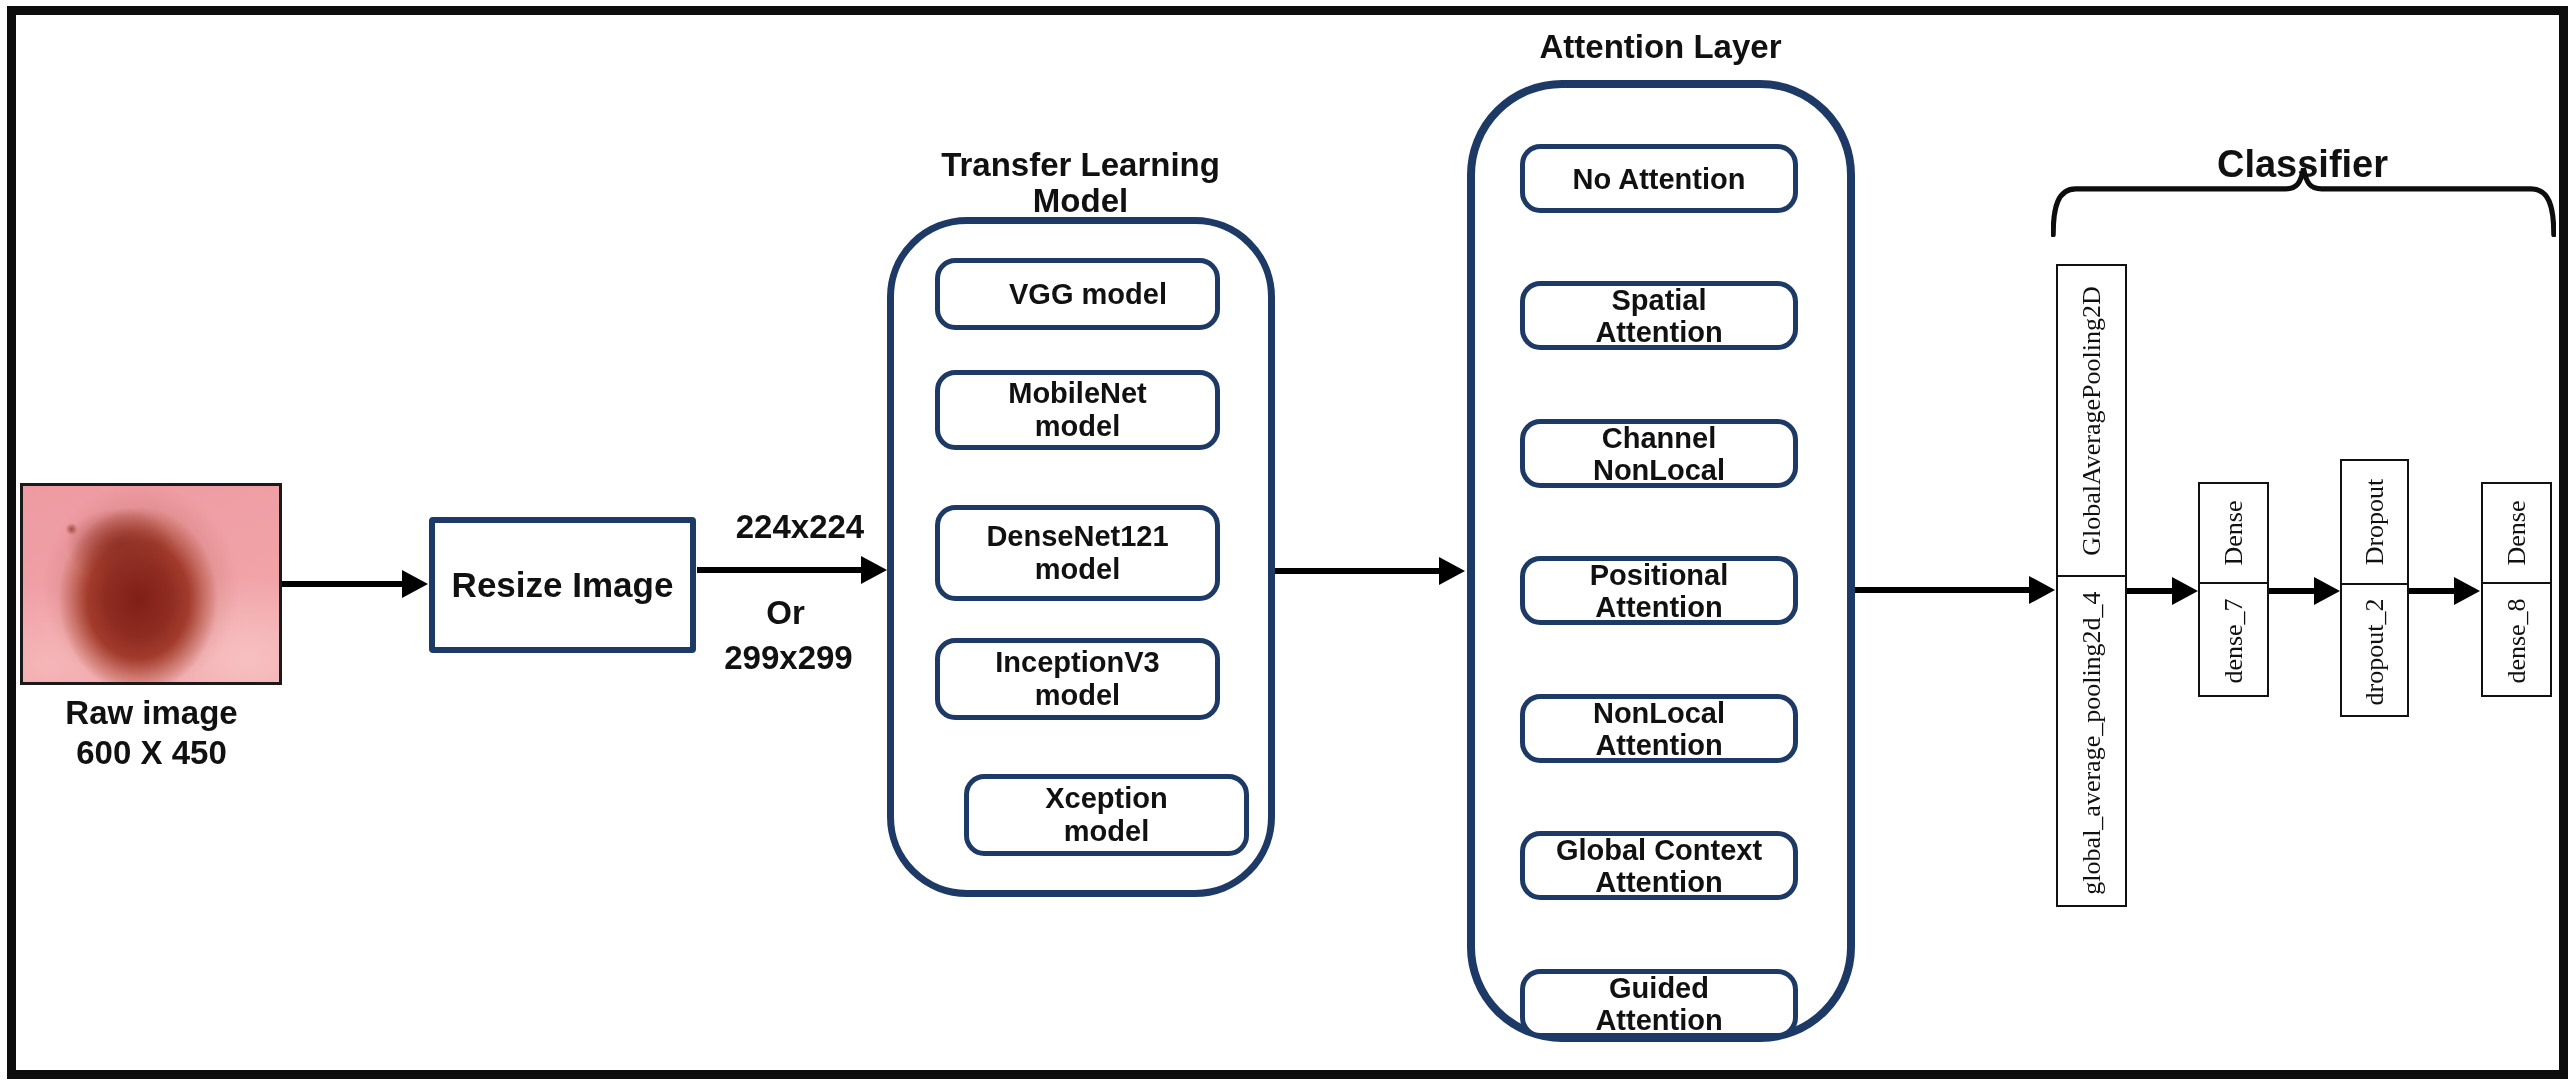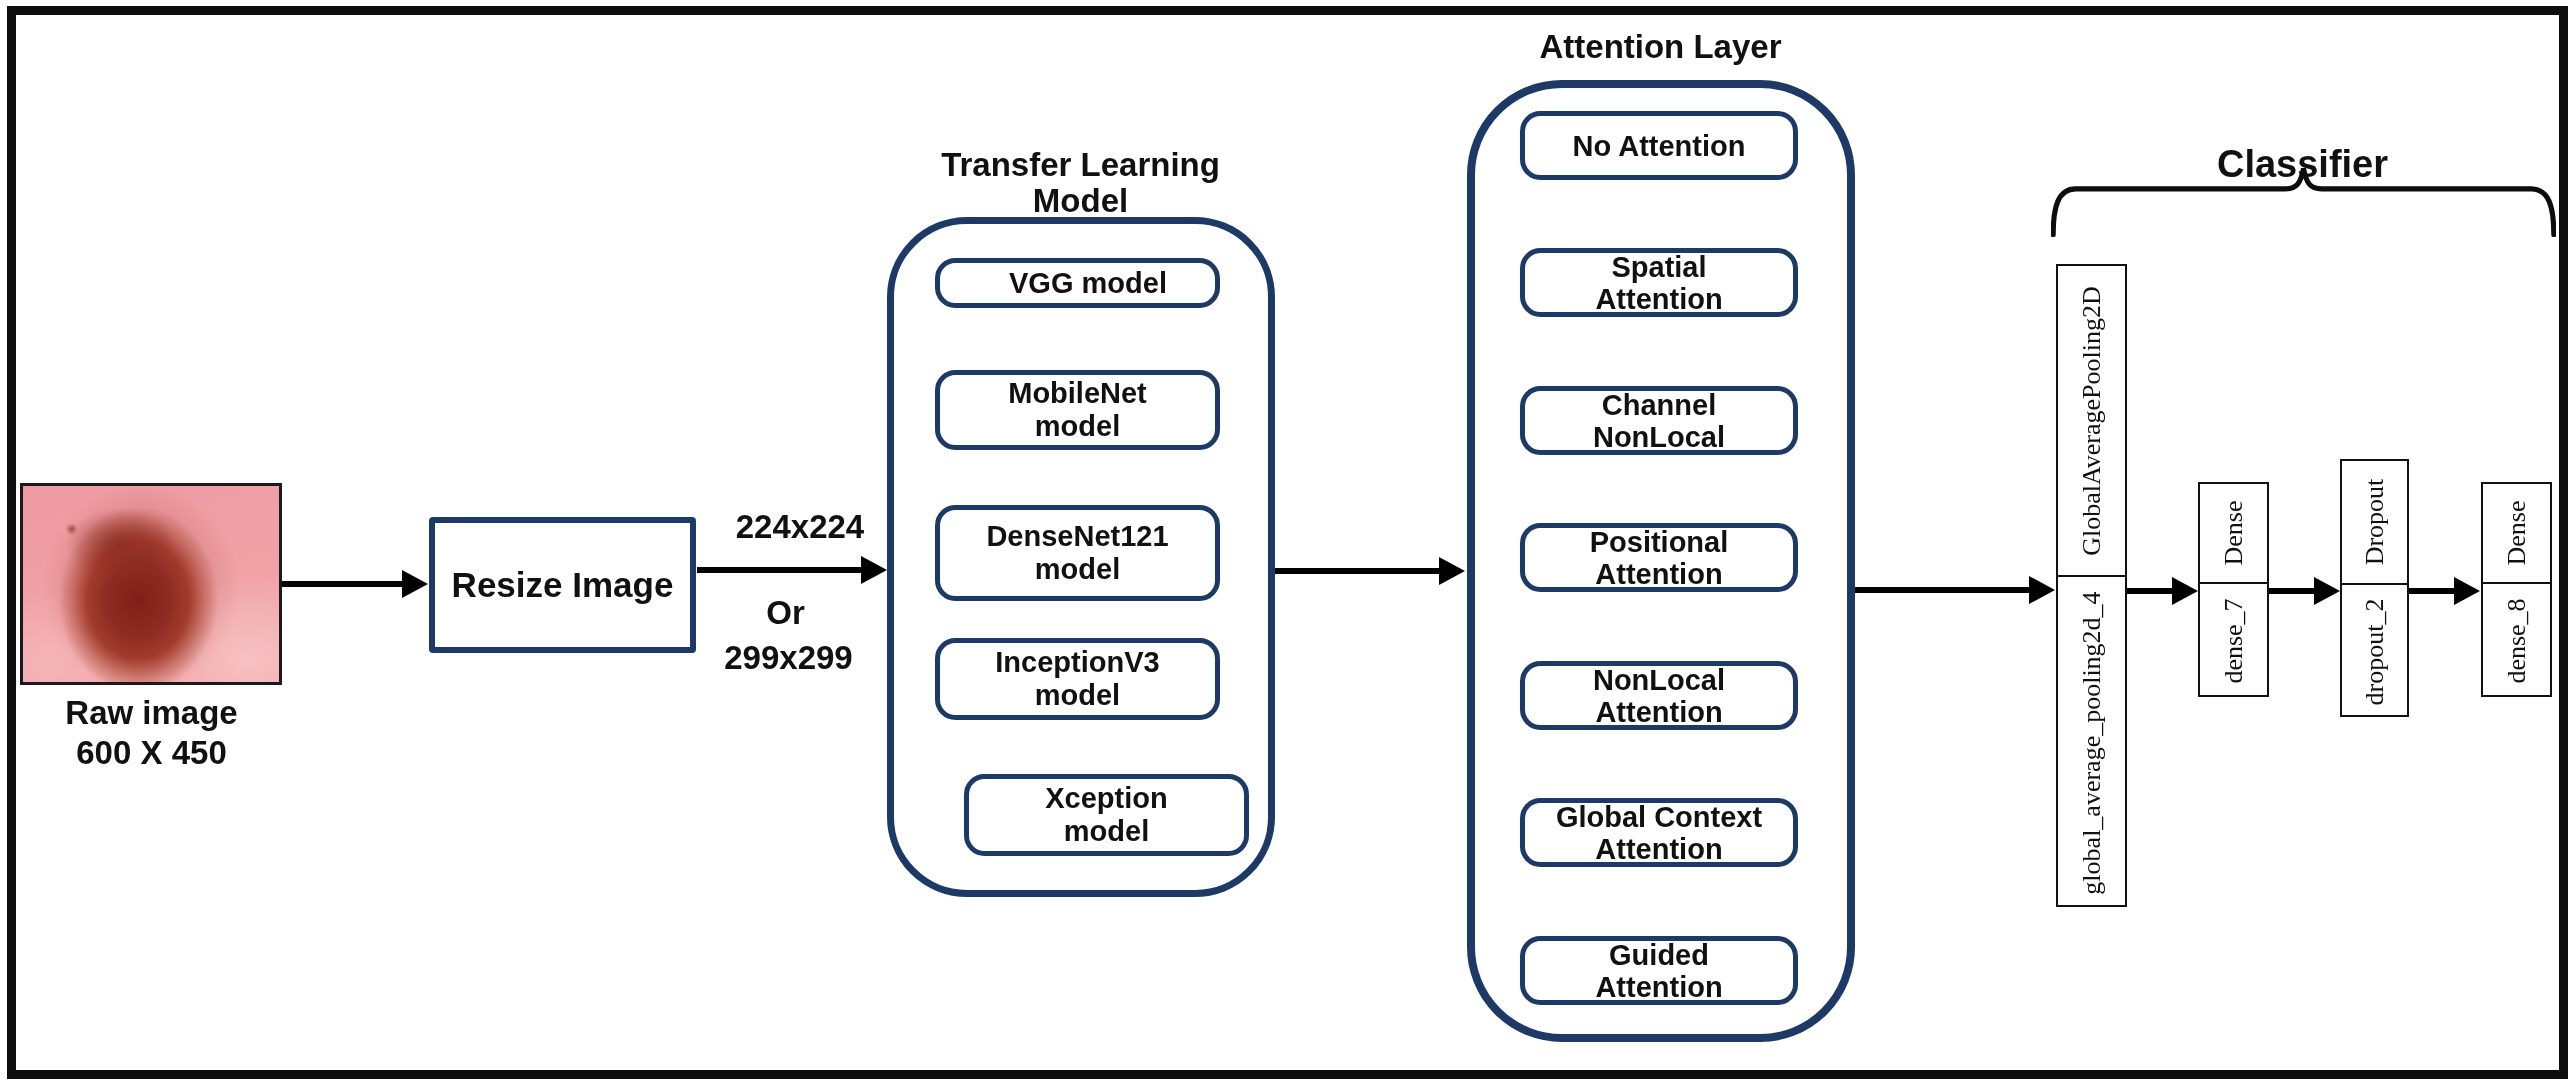--- a/index.html
+++ b/index.html
@@ -47,21 +47,21 @@
   
   .container{border:7.3px solid var(--navy);border-radius:80px;background:#fff;}
   .tl-container{left:887px;top:217px;width:388px;height:680px;}
   .al-container{left:1467px;top:80px;width:388px;height:962px;border-width:8px;border-radius:95px;}
 
   
   .ibox{border:5.8px solid var(--navy);border-radius:20.4px;background:#fff;
     display:flex;align-items:center;justify-content:center;text-align:center;
     font-weight:bold;font-size:29px;line-height:33px;white-space:pre-line;}
   .tl-box{left:935px;width:285px;}
-  .al-box{left:1520px;width:278px;height:69px;line-height:32px;}
+  .al-box{left:1520px;width:278px;height:69px;line-height:32px;margin-top:33px;}
 
   
   .layer-box{border:2.9px solid #111;background:#fff;display:flex;flex-direction:column;}
   .cell{position:relative;flex:0 0 auto;}
   .cell.bottom{border-top:2.9px solid #111;}
   .vtext{position:absolute;left:50%;top:50%;transform:translate(-50%,-50%) rotate(-90deg);
     white-space:nowrap;font-family:"Liberation Serif", serif;font-size:26px;color:#111;}
 
   .cls-title{left:2157px;top:99px;width:291px;text-align:center;font-weight:bold;font-size:38px;margin-top:44px;}
   .brace{left:2051px;top:164px;width:505px;height:73px;}
@@ -86,21 +86,21 @@
 <div class="abs resize-box">
   <span class="lbl">Resize Image</span>
 </div>
 <div class="abs size-lbl" style="left:691px;top:509px;width:218px;">224x224</div>
 <div class="abs size-lbl" style="left:691px;top:595px;width:189px;">Or</div>
 <div class="abs size-lbl" style="left:681px;top:640px;width:215px;">299x299</div>
 
 <div class="abs sec-title" style="left:935px;top:147px;width:291px;">Transfer Learning
 Model</div>
 <div class="abs container tl-container"></div>
-<div class="abs ibox tl-box" style="top:258px;height:50px;padding-left:21px;">VGG model</div>
+<div class="abs ibox tl-box" style="top:258px;height:72px;padding-left:21px;">VGG model</div>
 <div class="abs ibox tl-box" style="top:370px;height:80px;">MobileNet
 model</div>
 <div class="abs ibox tl-box" style="top:505px;height:96px;">DenseNet121
 model</div>
 <div class="abs ibox tl-box" style="top:638px;height:82px;">InceptionV3
 model</div>
 <div class="abs ibox tl-box" style="top:774px;height:82px;margin-left:29px;">Xception
 model</div>
 
 <div class="abs sec-title" style="left:1515px;top:29px;width:291px;">Attention Layer</div>

